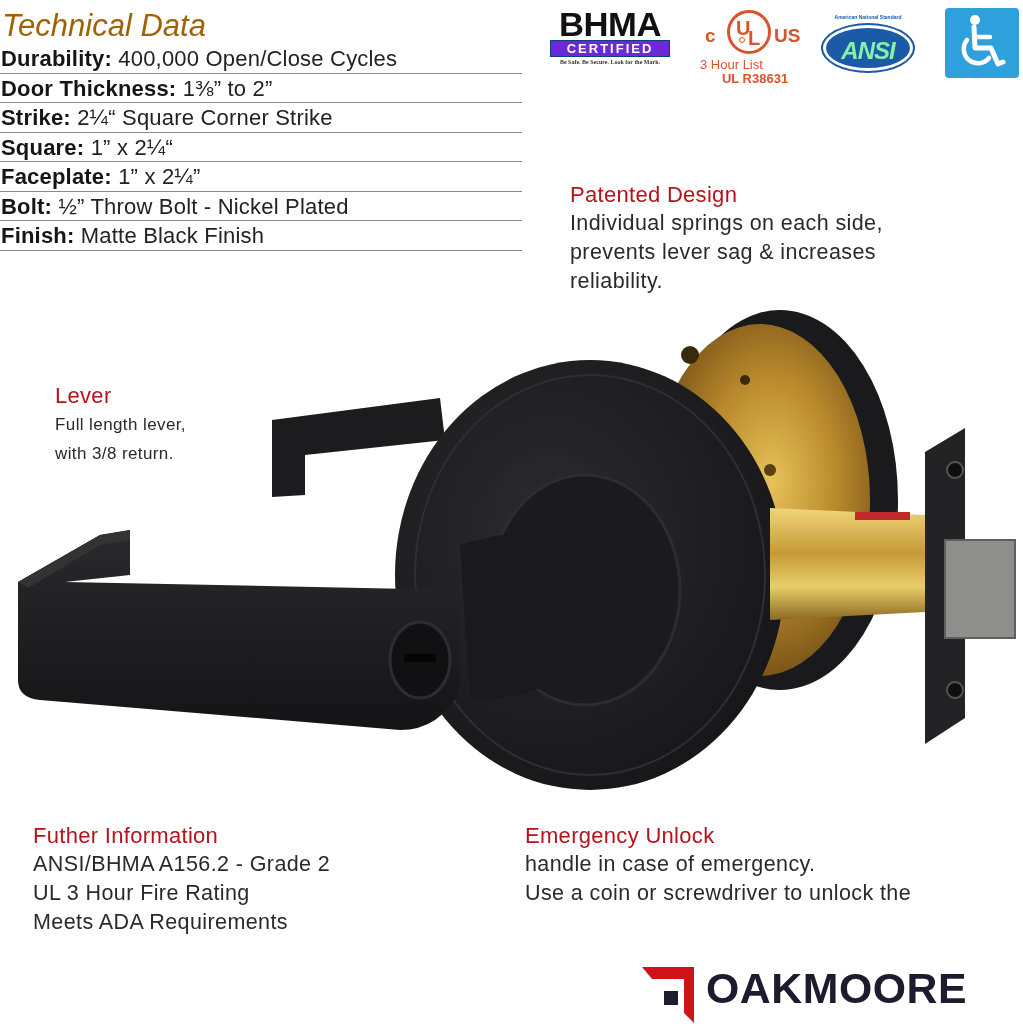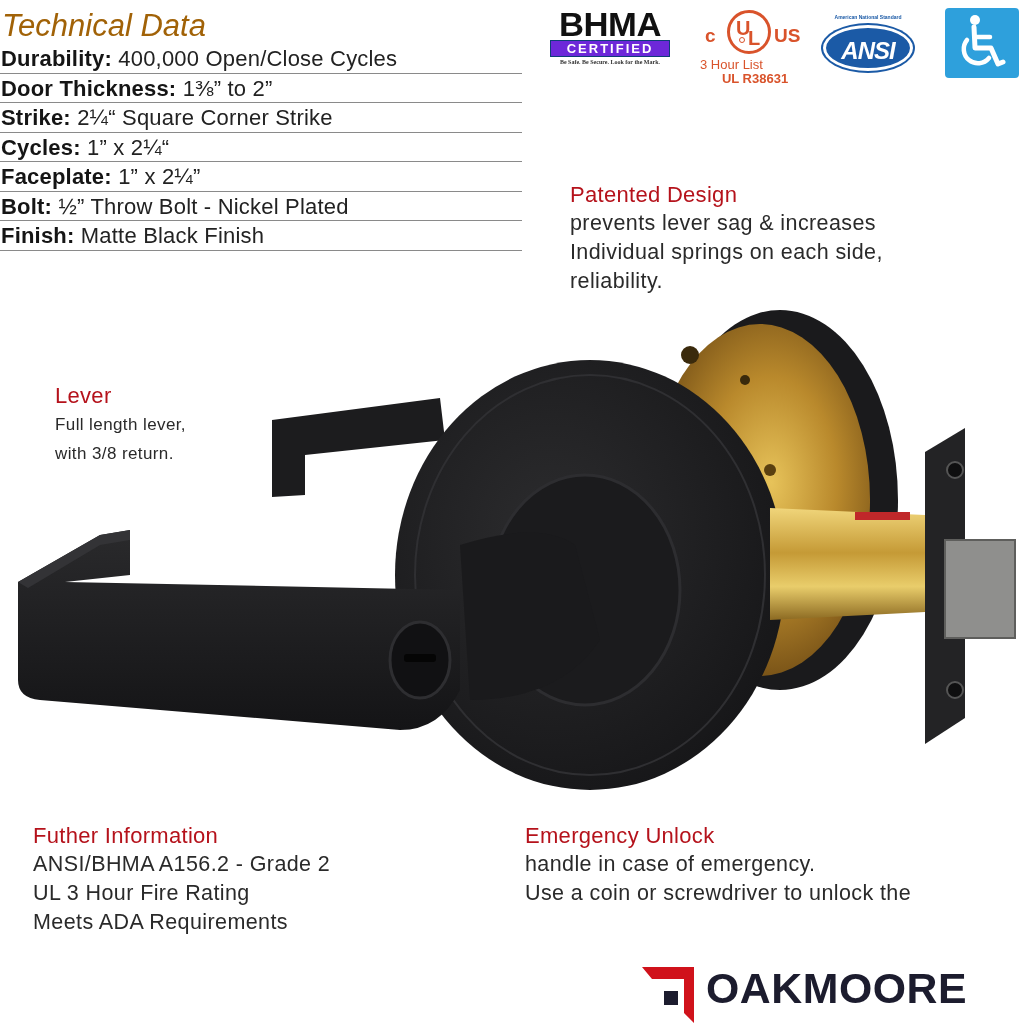--- a/index.html
+++ b/index.html
@@ -25,21 +25,21 @@
     #ul .mark { position: absolute; left: 0; top: 4px; width: 110px; height: 44px; }
     #ul .c { position: absolute; left: 5px; top: 15px; font-size: 19px; font-weight: bold; }
     #ul .circ { position: absolute; left: 27px; top: 0; width: 44px; height: 44px; border: 3px solid #d9532b; border-radius: 50%; }
     #ul .us { position: absolute; left: 74px; top: 15px; font-size: 19px; font-weight: bold; }
     #ul .l1 { position: absolute; top: 52px; left: 0; width: 110px; text-align: left; font-size: 13px; line-height: 14px; }
     #ul .l2 { position: absolute; top: 66px; left: 0; width: 110px; text-align: center; font-size: 13px; line-height: 14px; font-weight: bold; }
 
     #ansi { left: 820px; top: 14px; width: 96px; height: 60px; }
     #ansi .arc { position: absolute; left: 6px; top: 0; width: 84px; font-size: 5px; color: #1b5aa6; text-align: center; font-weight: bold; }
     #ansi .oval { position: absolute; left: 3px; top: 11px; width: 90px; height: 46px; border-radius: 50%; background: #1b5aa6; border: 3px solid #ffffff; box-shadow: 0 0 0 2px #1b5aa6; }
-    #ansi .oval span { position: absolute; left: 0; right: 0; top: 9px; text-align: center; color: #ffffff; font-size: 24px; font-weight: bold; font-style: italic; letter-spacing: -1px; }
+    #ansi .oval span { position: absolute; left: 0; right: 0; top: 9px; text-align: center; color: #86efac; font-size: 24px; font-weight: bold; font-style: italic; letter-spacing: -1px; }
 
     #ada { left: 945px; top: 8px; width: 74px; height: 70px; background: #2ea0dc; border-radius: 4px; }
 
     
     .callout .h { font-size: 22px; color: #b5121b; line-height: 28px; letter-spacing: 0.3px; }
     .callout .t { font-size: 21.5px; color: #2a2a2a; line-height: 29px; letter-spacing: 0.4px; white-space: nowrap; }
 
     #patent { left: 570px; top: 181px; }
     #lever-c { left: 55px; top: 382px; }
     #lever-c .t { font-size: 17px; }
@@ -55,21 +55,21 @@
     #brand .name { position: absolute; left: 64px; top: 2px; font-size: 42px; font-weight: bold; color: #1c1c2e; letter-spacing: 0.5px; line-height: 48px; transform: scaleX(1.02); transform-origin: left; }
   </style>
 </head>
 <body>
 
 <div id="tech" class="abs">
   <div class="title">Technical Data</div>
   <div class="row"><span class="k">Durability:</span> <span class="v">400,000 Open/Close Cycles</span></div>
   <div class="row"><span class="k">Door Thickness:</span> <span class="v">1⅜” to 2”</span></div>
   <div class="row"><span class="k">Strike:</span> <span class="v">2¼“ Square Corner Strike</span></div>
-  <div class="row"><span class="k">Cycles:</span> <span class="v">1” x 2¼“</span></div>
+  <div class="row"><span class="k">Square:</span> <span class="v">1” x 2¼“</span></div>
   <div class="row"><span class="k">Faceplate:</span> <span class="v">1” x 2¼”</span></div>
   <div class="row"><span class="k">Bolt:</span> <span class="v">½” Throw Bolt - Nickel Plated</span></div>
   <div class="row"><span class="k">Finish:</span> <span class="v">Matte Black Finish</span></div>
 </div>
 
 <div id="bhma" class="logo">
   <div class="big">BHMA</div>
   <div class="cert">CERTIFIED</div>
   <div class="tag">Be Safe. Be Secure. Look for the Mark.</div>
 </div>
@@ -101,22 +101,22 @@
   <svg width="74" height="70" viewBox="0 0 74 70">
     <circle cx="30" cy="12" r="5" fill="#fff"></circle>
     <path d="M29 19 L30 40 L46 40 L53 56 L58 54" fill="none" stroke="#fff" stroke-width="5" stroke-linecap="round" stroke-linejoin="round"></path>
     <path d="M30 29 L45 29" stroke="#fff" stroke-width="4.5" stroke-linecap="round"></path>
     <path d="M22 32 A14 14 0 1 0 44 50" fill="none" stroke="#fff" stroke-width="4.5" stroke-linecap="round"></path>
   </svg>
 </div>
 
 <div id="patent" class="abs callout">
   <div class="h">Patented Design</div>
+  <div class="t">Individual springs on each side,</div>
   <div class="t">prevents lever sag &amp; increases</div>
-  <div class="t">Individual springs on each side,</div>
   <div class="t">reliability.</div>
 </div>
 
 <div id="product" class="abs">
   <svg width="1023" height="500" viewBox="0 300 1023 500">
     <defs>
       <radialGradient id="brass" cx="55%" cy="45%" r="60%">
         <stop offset="0" stop-color="#e7c35a"></stop>
         <stop offset="0.5" stop-color="#b9892c"></stop>
         <stop offset="1" stop-color="#6e4a14"></stop>

